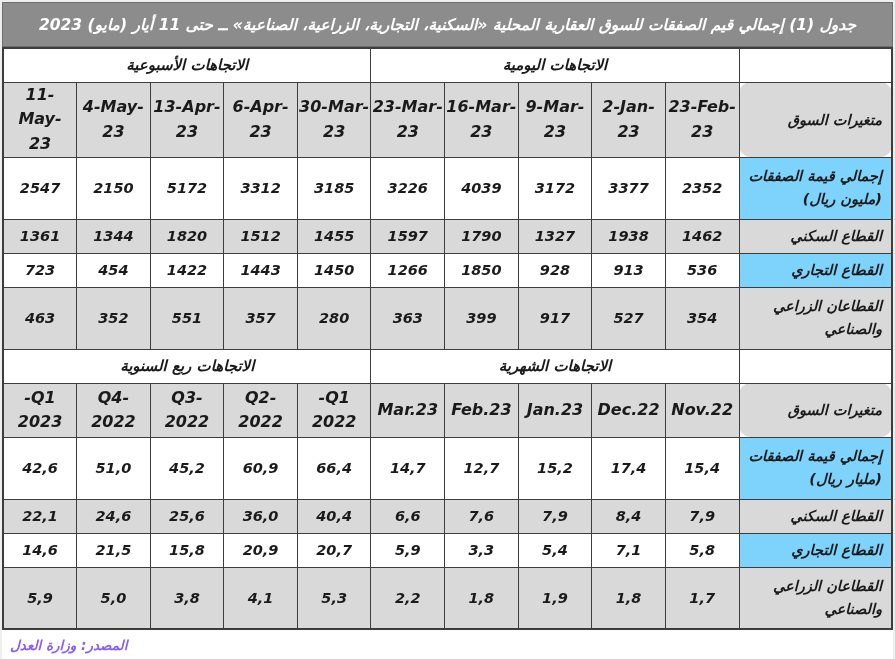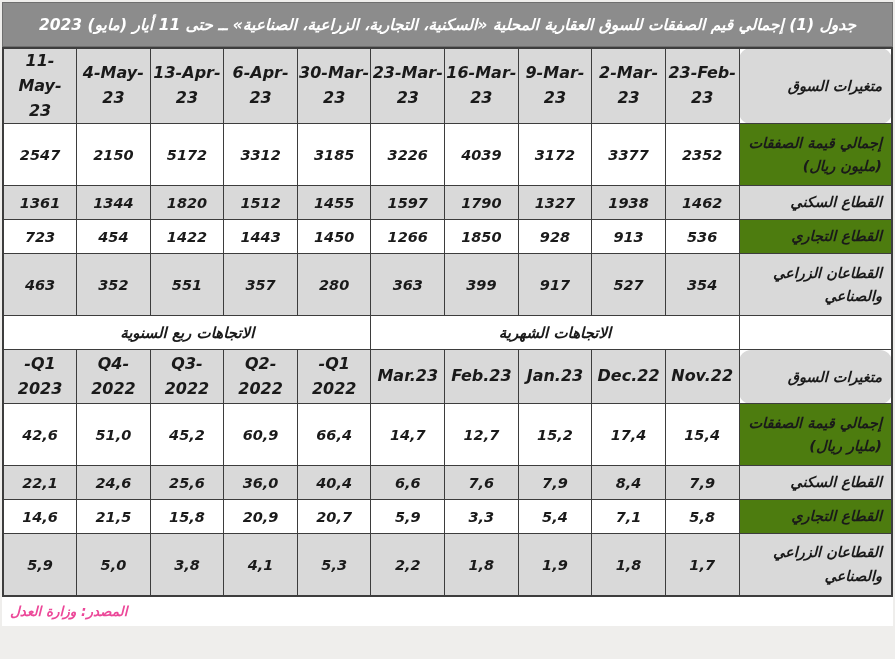--- a/index.html
+++ b/index.html
@@ -36,44 +36,49 @@
   }
   .h-group{height:34px;}
   .h-dates{height:54px;}
   .h-tall{height:62px;}
   .h-norm{height:34px;}
   .group-cell{background:#ffffff;direction:rtl;font-size:15px;}
   .corner-cell{background:#ffffff;}
   .date-cell{background:#d9d9d9;direction:ltr;font-size:16px;line-height:1.55;}
   .label-head{background:#d9d9d9;direction:rtl;text-align:right;padding-right:9px;font-size:14.5px;border-radius:12px;}
   .value-cell{direction:ltr;font-size:14.5px;background:#ffffff;}
-  .row-label{direction:rtl;text-align:right;padding-right:9px;font-size:14.5px;line-height:1.6;background:#4d7c0f;}
+  .row-label{direction:rtl;text-align:right;padding-right:9px;font-size:14.5px;line-height:1.6;background:#7dd3fc;}
   td.shaded{background:#d9d9d9;}
   .footerbar{
     height:29px;background:#ffffff;
     display:flex;align-items:center;
     direction:rtl;justify-content:flex-end; 
-    font-weight:bold;font-size:13.5px;color:#ec4899;
+    font-weight:bold;font-size:13.5px;color:#8b5cf6;
     padding:0 8px;
   }
 </style>
 </head>
 <body>
 
 <div class="frame">
   <div class="titlebar">
     <span>جدول (1) إجمالي قيم الصفقات للسوق العقارية المحلية «السكنية، التجارية، الزراعية، الصناعية» ــ حتى 11 أيار (مايو) 2023</span>
   </div>
 
   <table>
     <colgroup>
       <col span="10">
       <col style="width:153px;">
     </colgroup>
     <tbody>
+        <tr class="h-group">
+          <td colspan="5" class="group-cell">الاتجاهات الأسبوعية</td>
+          <td colspan="5" class="group-cell">الاتجاهات اليومية</td>
+          <td class="corner-cell"></td>
+        </tr>
         <tr class="h-dates">
           <td class="date-cell">
             <div>11-May-</div>
             <div>23</div>
           </td>
           <td class="date-cell">
             <div>4-May-</div>
             <div>23</div>
           </td>
           <td class="date-cell">
@@ -94,21 +99,21 @@
           </td>
           <td class="date-cell">
             <div>16-Mar-</div>
             <div>23</div>
           </td>
           <td class="date-cell">
             <div>9-Mar-</div>
             <div>23</div>
           </td>
           <td class="date-cell">
-            <div>2-Mar-</div>
+            <div>2-Jan-</div>
             <div>23</div>
           </td>
           <td class="date-cell">
             <div>23-Feb-</div>
             <div>23</div>
           </td>
           <td class="label-head">متغيرات السوق</td>
         </tr>
         <tr class="h-tall">
           <td class="value-cell">2547</td>

